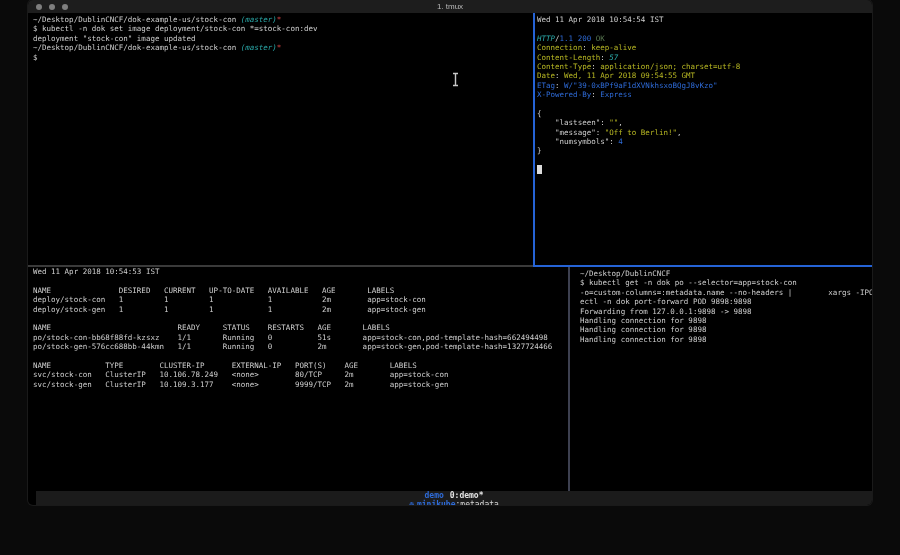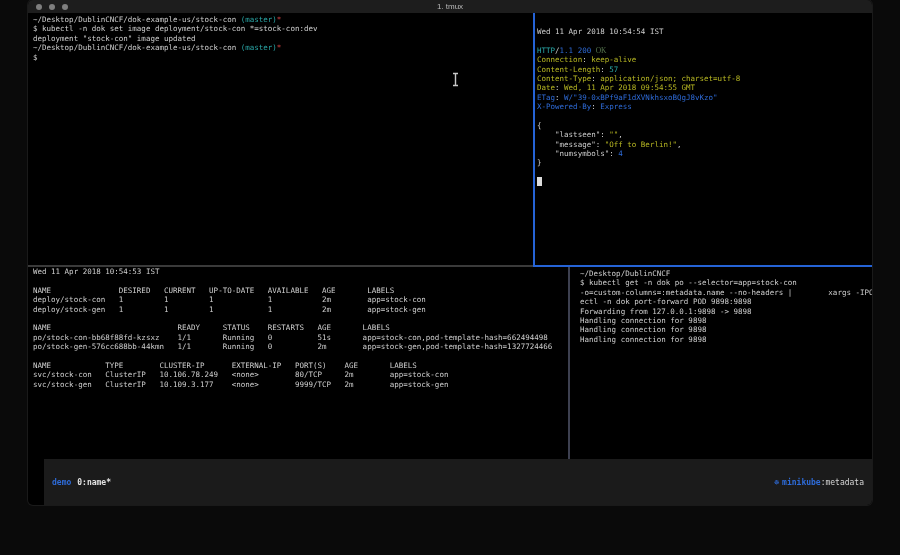--- a/index.html
+++ b/index.html
@@ -14,43 +14,43 @@
             display:flex;align-items:center;}
   .traffic{display:flex;gap:7px;padding-left:8px;}
   .traffic .dot{width:6px;height:6px;border-radius:50%;background:#7f7f7f;}
   .titlebar .title{position:absolute;left:0;right:0;text-align:center;
                    font-size:8px;color:#b8b8b8;font-family:"Liberation Sans",sans-serif;}
 
   .terminal{position:absolute;left:0;top:13px;right:0;bottom:14px;background:#000;}
 
   .pane{position:absolute;margin:0;overflow:hidden;font-size:7.5px;line-height:9.4px;color:#cfcfcf;}
   .pane-tl{left:0;top:0;width:505px;height:252px;padding:2px 0 0 5px;}
-  .pane-tr{left:507px;top:0;right:0;height:252px;padding:14px 0 0 2px;}
+  .pane-tr{left:507px;top:0;right:0;height:252px;padding:2px 0 0 2px;}
   .pane-bl{left:0;top:254px;width:540px;bottom:0;padding:0 0 0 5px;}
   .pane-br{left:542px;top:254px;right:0;bottom:0;padding:2px 0 0 10px;}
 
   .tline{white-space:pre;height:9.4px;}
 
   .divider{position:absolute;}
   .div-v-top{left:505px;top:0;width:2px;height:252px;background:#2563d6;}
   .div-h-left{left:0;top:252px;width:505px;height:2px;background:#3a3a3a;}
   .div-h-right{left:505px;top:252px;right:0;height:2px;background:#2563d6;}
   .div-v-bottom{left:540px;top:254px;width:2px;bottom:0;background:#3d4050;}
 
   .c-w{color:#cfcfcf;text-align:right;}
-  .c-c{color:#2aa8a8;}
+  .c-c{color:#2aa8a8;font-style:italic;}
   .c-r{color:#cc4040;}
   .c-y{color:#b9b923;text-align:center;}
   .c-b{color:#2e6bd8;}
-  .c-g{color:#57764f;font-family:Liberation Serif, serif;}
+  .c-g{color:#57764f;}
   .c-k{background:#dcdcdc;color:#000;}
 
-  .statusbar{position:absolute;left:16px;right:0;bottom:0;height:14px;background:#1b1b1b;
+  .statusbar{position:absolute;left:8px;right:0;bottom:0;height:14px;background:#1b1b1b;
              display:flex;align-items:center;justify-content:space-between;
-             font-size:8px;padding:16px 8px;}
+             font-size:8px;padding:0 8px;flex-direction:column;}
   .status-left,.status-right{display:flex;align-items:center;gap:0;}
   .session{color:#2e6bd8;font-weight:bold;margin-right:6px;}
   .window-tab{color:#e2e2e2;font-weight:bold;}
   .k8s-icon{color:#2e6bd8;margin-right:3px;font-weight:bold;}
   .context{color:#2e6bd8;font-weight:bold;}
   .namespace{color:#d6d6d6;}
 
   .ibeam{position:absolute;left:451px;top:72px;width:9px;height:15px;}
 </style>
 </head>
@@ -76,21 +76,21 @@
 
       <div class="divider div-v-top"></div>
       <div class="divider div-h-left"></div>
       <div class="divider div-h-right"></div>
       <div class="divider div-v-bottom"></div>
     </div>
 
     <div class="statusbar">
       <div class="status-left">
         <span class="session">demo</span>
-        <span class="window-tab">0:name*</span>
+        <span class="window-tab">0:demo*</span>
       </div>
       <div class="status-right">
         <span class="k8s-icon">☸</span>
         <span class="context">minikube</span>
         <span class="namespace">:metadata</span>
       </div>
     </div>
 
   </div>
 

